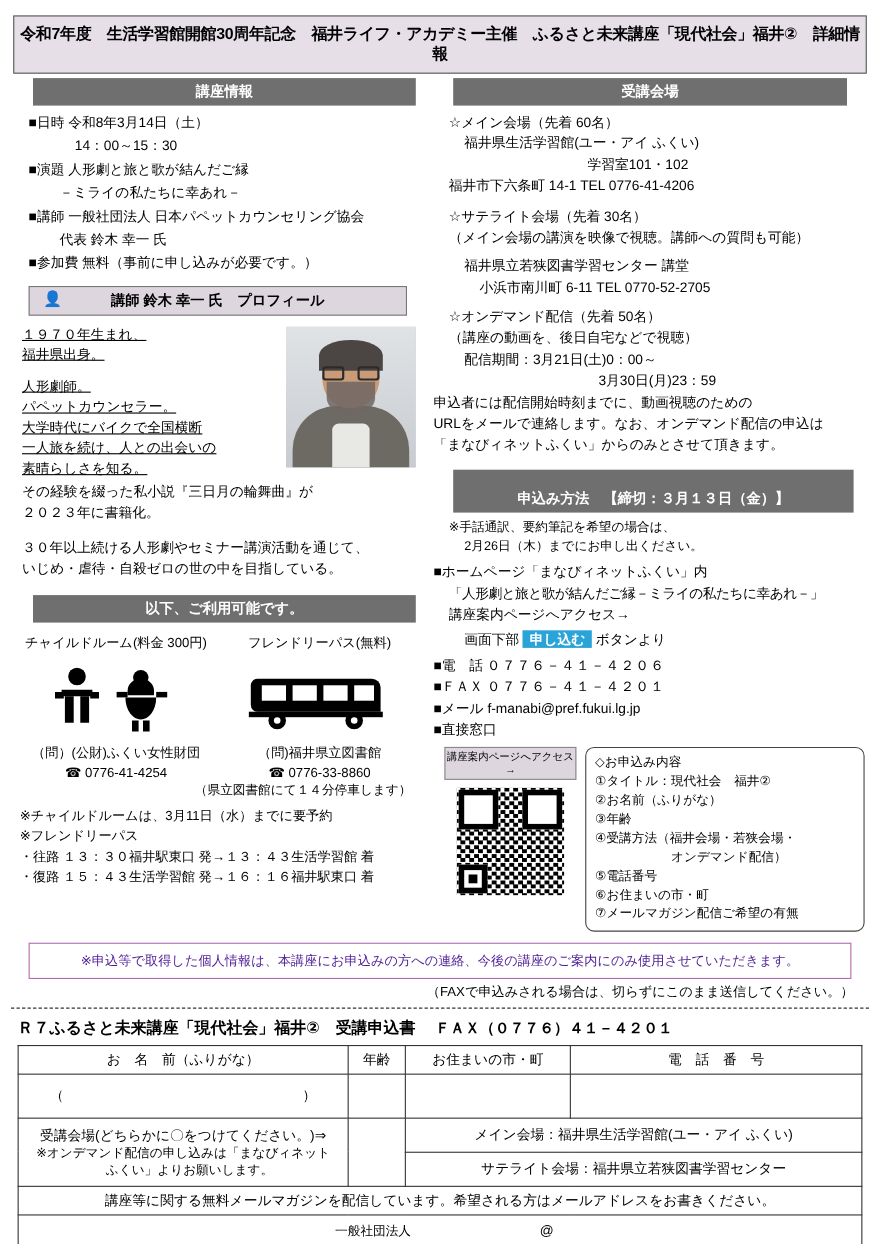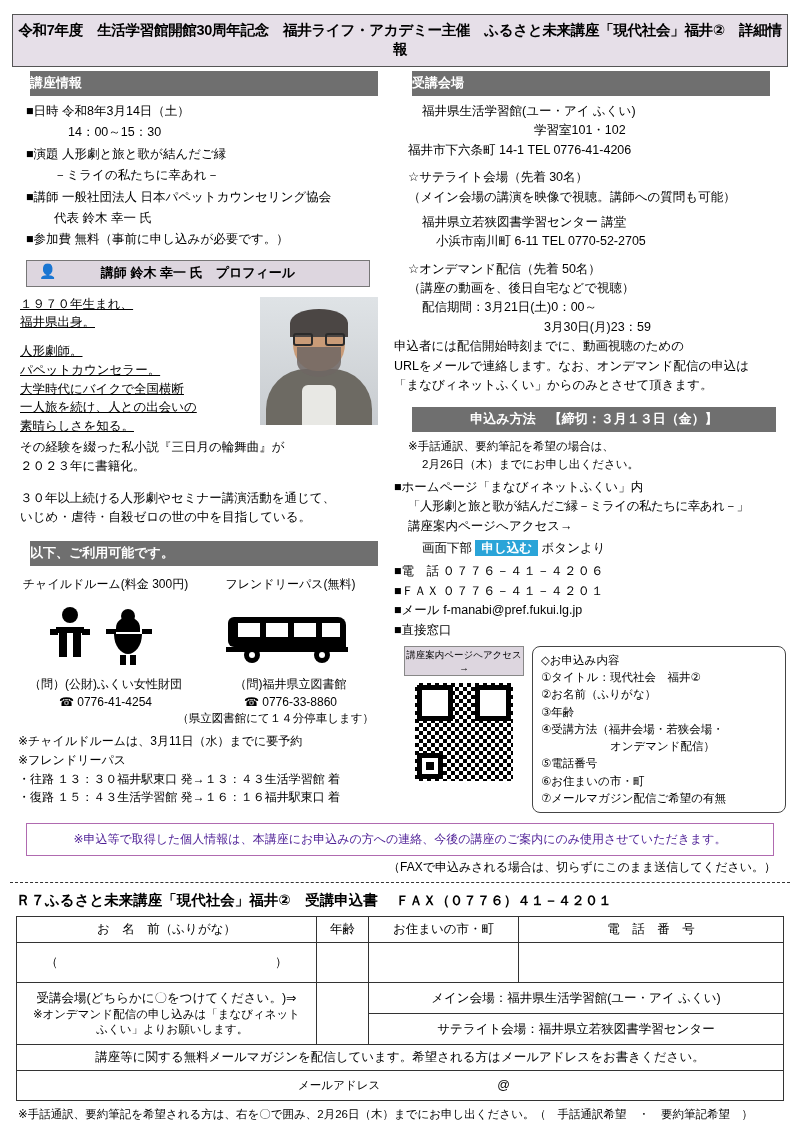--- a/index.html
+++ b/index.html
@@ -32,21 +32,21 @@
   .cols { display: flex; gap: 10px; padding: 0 12px; align-items: flex-start; }
   .col-left { width: 372px; }
   .col-right { width: 392px; }
 
   
   .sec-head {
     background: #6f6f6f;
     color: #fff;
     font-weight: bold;
     font-size: 13px;
-    text-align: left;
+    text-align: center;
     padding: 3px 0 4px 0;
     margin: 0 0 6px 0;
   }
   .sec-head-indent { margin-left: 18px; margin-right: 6px; }
 
   .block { font-size: 12.5px; line-height: 1.55; }
   .bullet { margin: 0 0 2px 0; }
   .indent1 { padding-left: 14px; }
   .indent2 { padding-left: 28px; }
   .indent3 { padding-left: 42px; }
@@ -114,21 +114,21 @@
   .icon-box { height: 76px; display:flex; align-items:center; justify-content:center; }
 
   .fac-note { font-size: 12px; line-height: 1.55; padding: 6px 4px 0 6px; }
   .fac-detail { display:flex; gap:10px; padding: 2px 6px 0 6px; font-size: 12px; }
   .fac-detail > div { width: 50%; text-align:center; line-height:1.5; }
   .fac-sub { text-align:right; font-size: 11.5px; padding-right: 10px; }
 
   
   .apply-head {
     background: #6f6f6f; color:#fff; font-weight:bold; font-size:13px;
-    text-align:center; padding:3px 0 4px 0; margin: 12px 0 6px 0;
+    text-align:center; padding:17px 0 4px 0; margin: 12px 0 6px 0;
   }
   .small { font-size: 11.5px; }
   .hl {
     background: #2aa4d8; color:#fff; padding: 1px 6px; font-weight: bold;
   }
   .mono-ish { letter-spacing: 1px; }
 
   
   .qr-row { display:flex; gap:8px; padding: 6px 0 0 10px; align-items:flex-start; }
   .qr-wrap { width: 120px; }
@@ -320,20 +320,21 @@
         <div>・往路 １３：３０福井駅東口 発→１３：４３生活学習館 着</div>
         <div>・復路 １５：４３生活学習館 発→１６：１６福井駅東口 着</div>
       </div>
     </div>
 
     <div class="col-right">
 
       <div class="sec-head" style="margin-left:18px;margin-right:16px;">受講会場</div>
 
       <div class="block">
+        <div class="indent1">☆メイン会場（先着 60名）</div>
         <div class="indent2">福井県生活学習館(ユー・アイ ふくい)</div>
         <div style="padding-left:140px">学習室101・102</div>
         <div class="indent1">福井市下六条町 14-1  TEL  0776-41-4206</div>
         <div style="height:8px"></div>
         <div class="indent1">☆サテライト会場（先着 30名）</div>
         <div class="indent1">（メイン会場の講演を映像で視聴。講師への質問も可能）</div>
         <div style="height:6px"></div>
         <div class="indent2">福井県立若狭図書学習センター 講堂</div>
         <div class="indent3">小浜市南川町 6-11  TEL  0770-52-2705</div>
         <div style="height:8px"></div>
@@ -444,21 +445,21 @@
         <td colspan="2" class="venue-cell">メイン会場：福井県生活学習館(ユー・アイ ふくい)</td>
       </tr>
       <tr>
         <td colspan="2" class="venue-cell">サテライト会場：福井県立若狭図書学習センター</td>
       </tr>
       <tr class="mag-row">
         <td colspan="4">講座等に関する無料メールマガジンを配信しています。希望される方はメールアドレスをお書きください。</td>
       </tr>
       <tr class="mail-row">
         <td colspan="4">
-          <span class="small" style="margin-left:8px">メールアドレス</span>
+          <span class="small" style="margin-left:8px">一般社団法人</span>
           <span style="display:inline-block;width:110px"></span>
           <span>@</span>
         </td>
       </tr>
     </tbody>
       </table>
 
     <div class="foot-note">※手話通訳、要約筆記を希望される方は、右を〇で囲み、2月26日（木）までにお申し出ください。（　手話通訳希望　・　要約筆記希望　）</div>
   </div>
 

